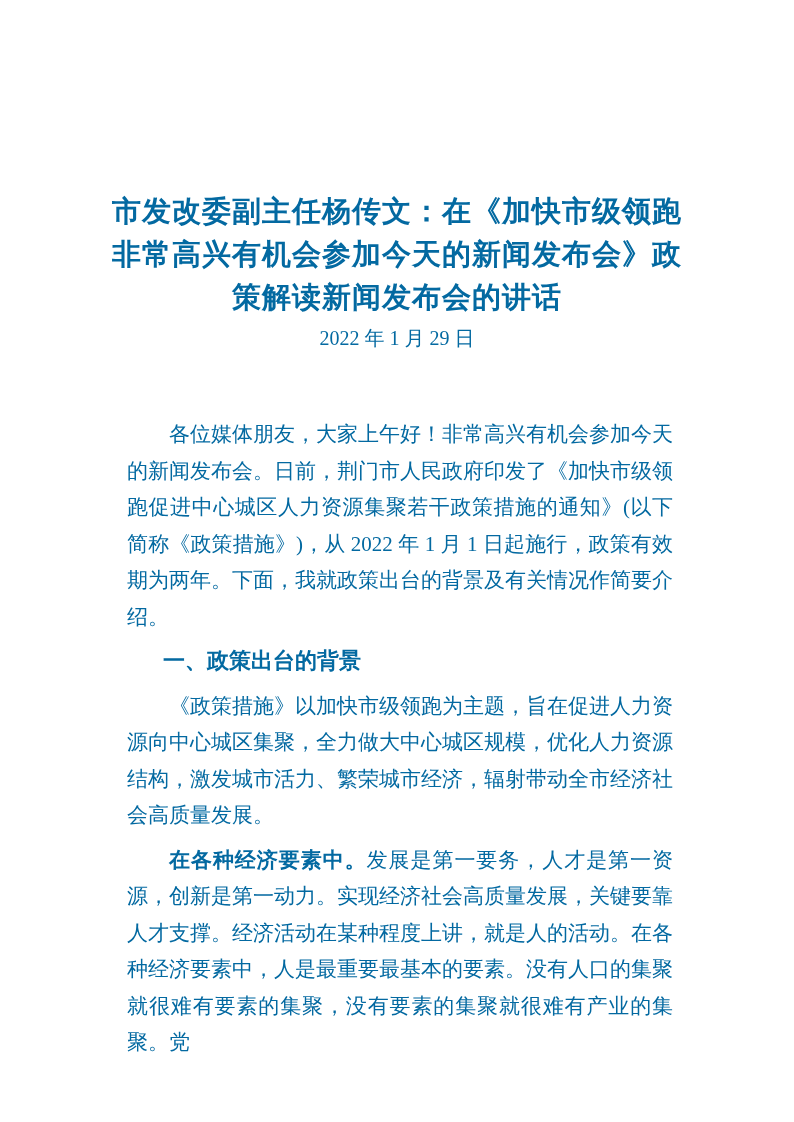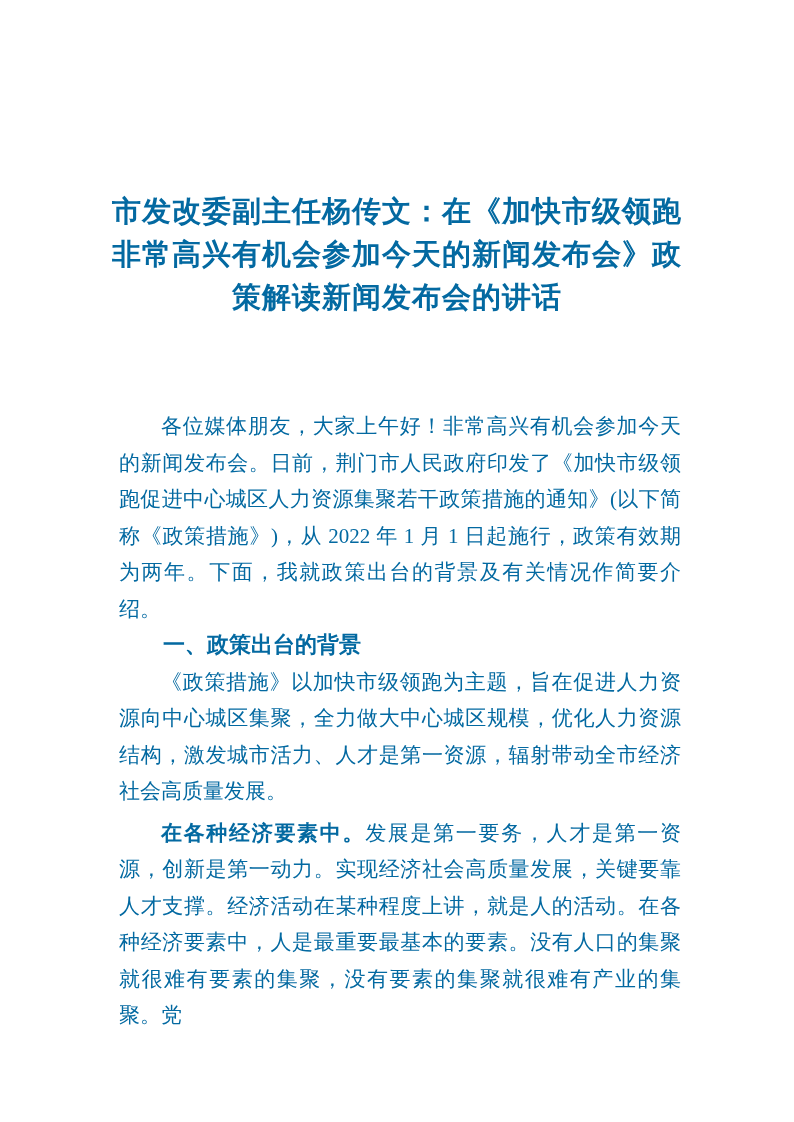--- a/index.html
+++ b/index.html
@@ -46,21 +46,21 @@
     position: absolute;
     top: 408px;
     left: 119px;
     width: 562px;
     font-size: 21px;
     line-height: 36.5px;
     text-align: justify;
     text-justify: inter-character;
   }
   .para {
-    margin: 0;
+    margin: 8px;
     text-indent: 2em;
   }
   .section-heading {
     margin: 0;
     text-indent: 2em;
     font-family: Liberation Sans, sans-serif;
     font-weight: 700;
     font-size: 22px;
     line-height: 36.5px;
   }
@@ -75,24 +75,25 @@
 <body>
 
 <div class="page">
 
   <div class="doc-title">
     <div class="title-line">市发改委副主任杨传文：在《加快市级领跑</div>
     <div class="title-line">非常高兴有机会参加今天的新闻发布会》政</div>
     <div class="title-line">策解读新闻发布会的讲话</div>
   </div>
 
+  <div class="doc-date">2022 年 1 月 29 日</div>
 
   <div class="doc-body">
     <p class="para">各位媒体朋友，大家上午好！非常高兴有机会参加今天的新闻发布会。日前，荆门市人民政府印发了《加快市级领跑促进中心城区人力资源集聚若干政策措施的通知》(以下简称《政策措施》)，从 2022 年 1 月 1 日起施行，政策有效期为两年。下面，我就政策出台的背景及有关情况作简要介绍。</p>
 
     <h2 class="section-heading">一、政策出台的背景</h2>
 
-    <p class="para">《政策措施》以加快市级领跑为主题，旨在促进人力资源向中心城区集聚，全力做大中心城区规模，优化人力资源结构，激发城市活力、人才是第一资源，辐射带动全市经济社会高质量发展。</p>
+    <p class="para">《政策措施》以加快市级领跑为主题，旨在促进人力资源向中心城区集聚，全力做大中心城区规模，优化人力资源结构，激发城市活力、繁荣城市经济，辐射带动全市经济社会高质量发展。</p>
 
     <p class="para para-emphasis-lead"><strong class="lead">在各种经济要素中。</strong><span>发展是第一要务，人才是第一资源，创新是第一动力。实现经济社会高质量发展，关键要靠人才支撑。经济活动在某种程度上讲，就是人的活动。在各种经济要素中，人是最重要最基本的要素。没有人口的集聚就很难有要素的集聚，没有要素的集聚就很难有产业的集聚。党</span></p>
   </div>
 
 </div>
 
 </body></html>

